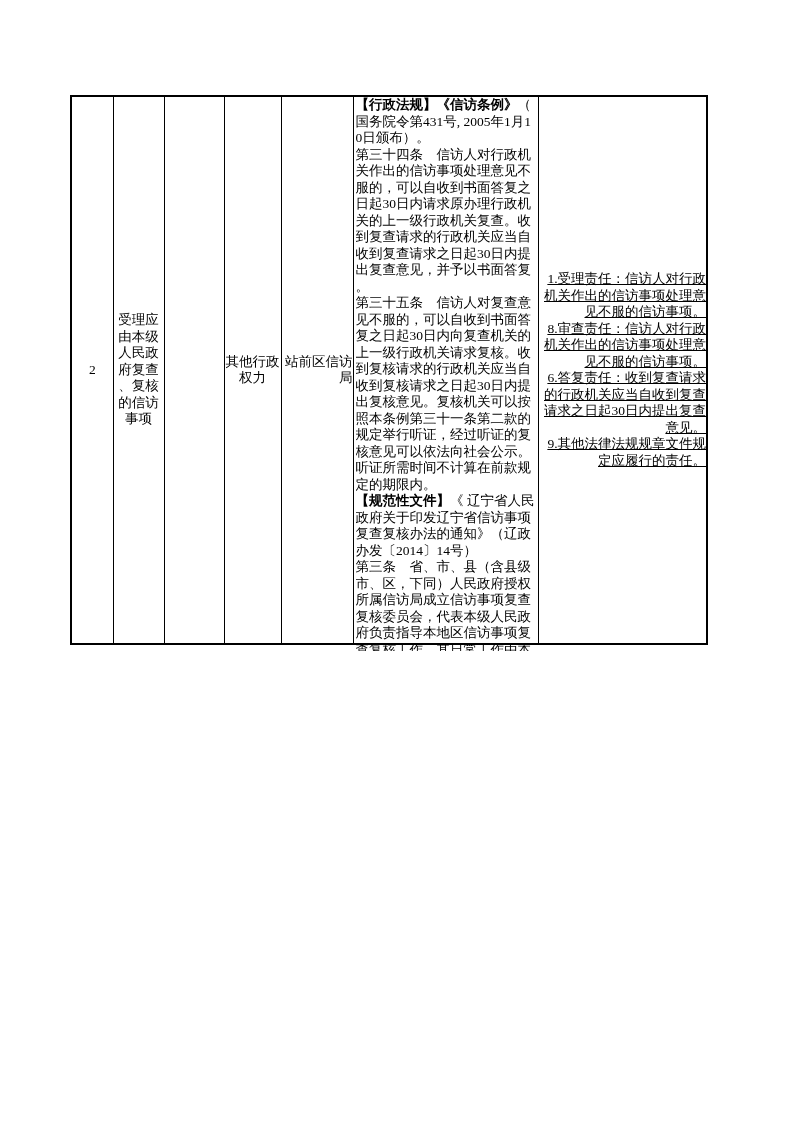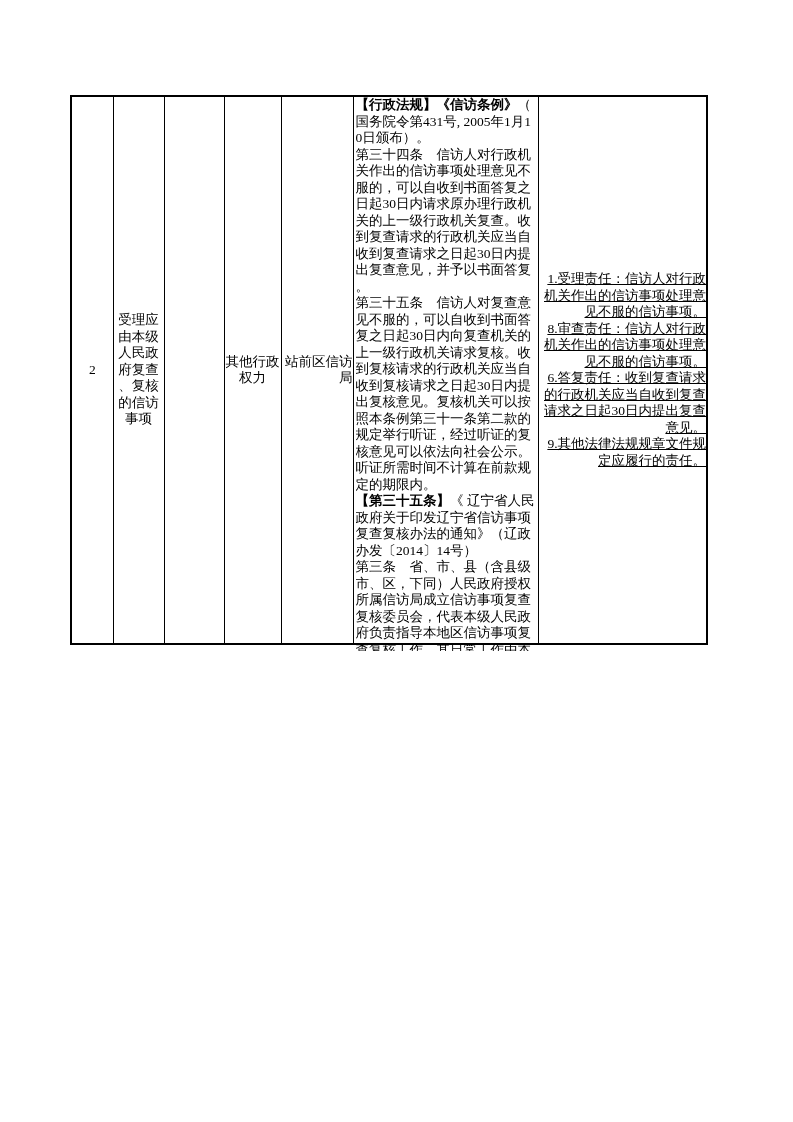--- a/index.html
+++ b/index.html
@@ -71,21 +71,21 @@
         <span>其他行政权力</span>
       </td>
       <td class="cell-dept">
         <span>站前区信访局</span>
       </td>
       <td class="cell-legal">
         <div class="legal-clip">
               <div class="para"><b>【行政法规】</b><b>《信访条例》</b><span>（国务院令第431号, 2005年1月10日颁布）。</span></div>
               <div class="para"><span>第三十四条　信访人对行政机关作出的信访事项处理意见不服的，可以自收到书面答复之日起30日内请求原办理行政机关的上一级行政机关复查。收到复查请求的行政机关应当自收到复查请求之日起30日内提出复查意见，并予以书面答复。</span></div>
               <div class="para"><span>第三十五条　信访人对复查意见不服的，可以自收到书面答复之日起30日内向复查机关的上一级行政机关请求复核。收到复核请求的行政机关应当自收到复核请求之日起30日内提出复核意见。复核机关可以按照本条例第三十一条第二款的规定举行听证，经过听证的复核意见可以依法向社会公示。听证所需时间不计算在前款规定的期限内。</span></div>
-              <div class="para"><b>【第三十五条】</b><span>《 辽宁省人民政府关于印发辽宁省信访事项复查复核办法的通知》（辽政办发〔2014〕14号）</span></div>
+              <div class="para"><b>【规范性文件】</b><span>《 辽宁省人民政府关于印发辽宁省信访事项复查复核办法的通知》（辽政办发〔2014〕14号）</span></div>
               <div class="para"><span>第三条　省、市、县（含县级市、区，下同）人民政府授权所属信访局成立信访事项复查复核委员会，代表本级人民政府负责指导本地区信访事项复查复核工作，其日常工作由本级信访局负责。</span></div>
             </div>
       </td>
       <td class="cell-resp">
         <div>
               <div class="para">1.受理责任：信访人对行政机关作出的信访事项处理意见不服的信访事项。</div>
               <div class="para">8.审查责任：信访人对行政机关作出的信访事项处理意见不服的信访事项。</div>
               <div class="para">6.答复责任：收到复查请求的行政机关应当自收到复查请求之日起30日内提出复查意见。</div>
               <div class="para">9.其他法律法规规章文件规定应履行的责任。</div>
             </div>

